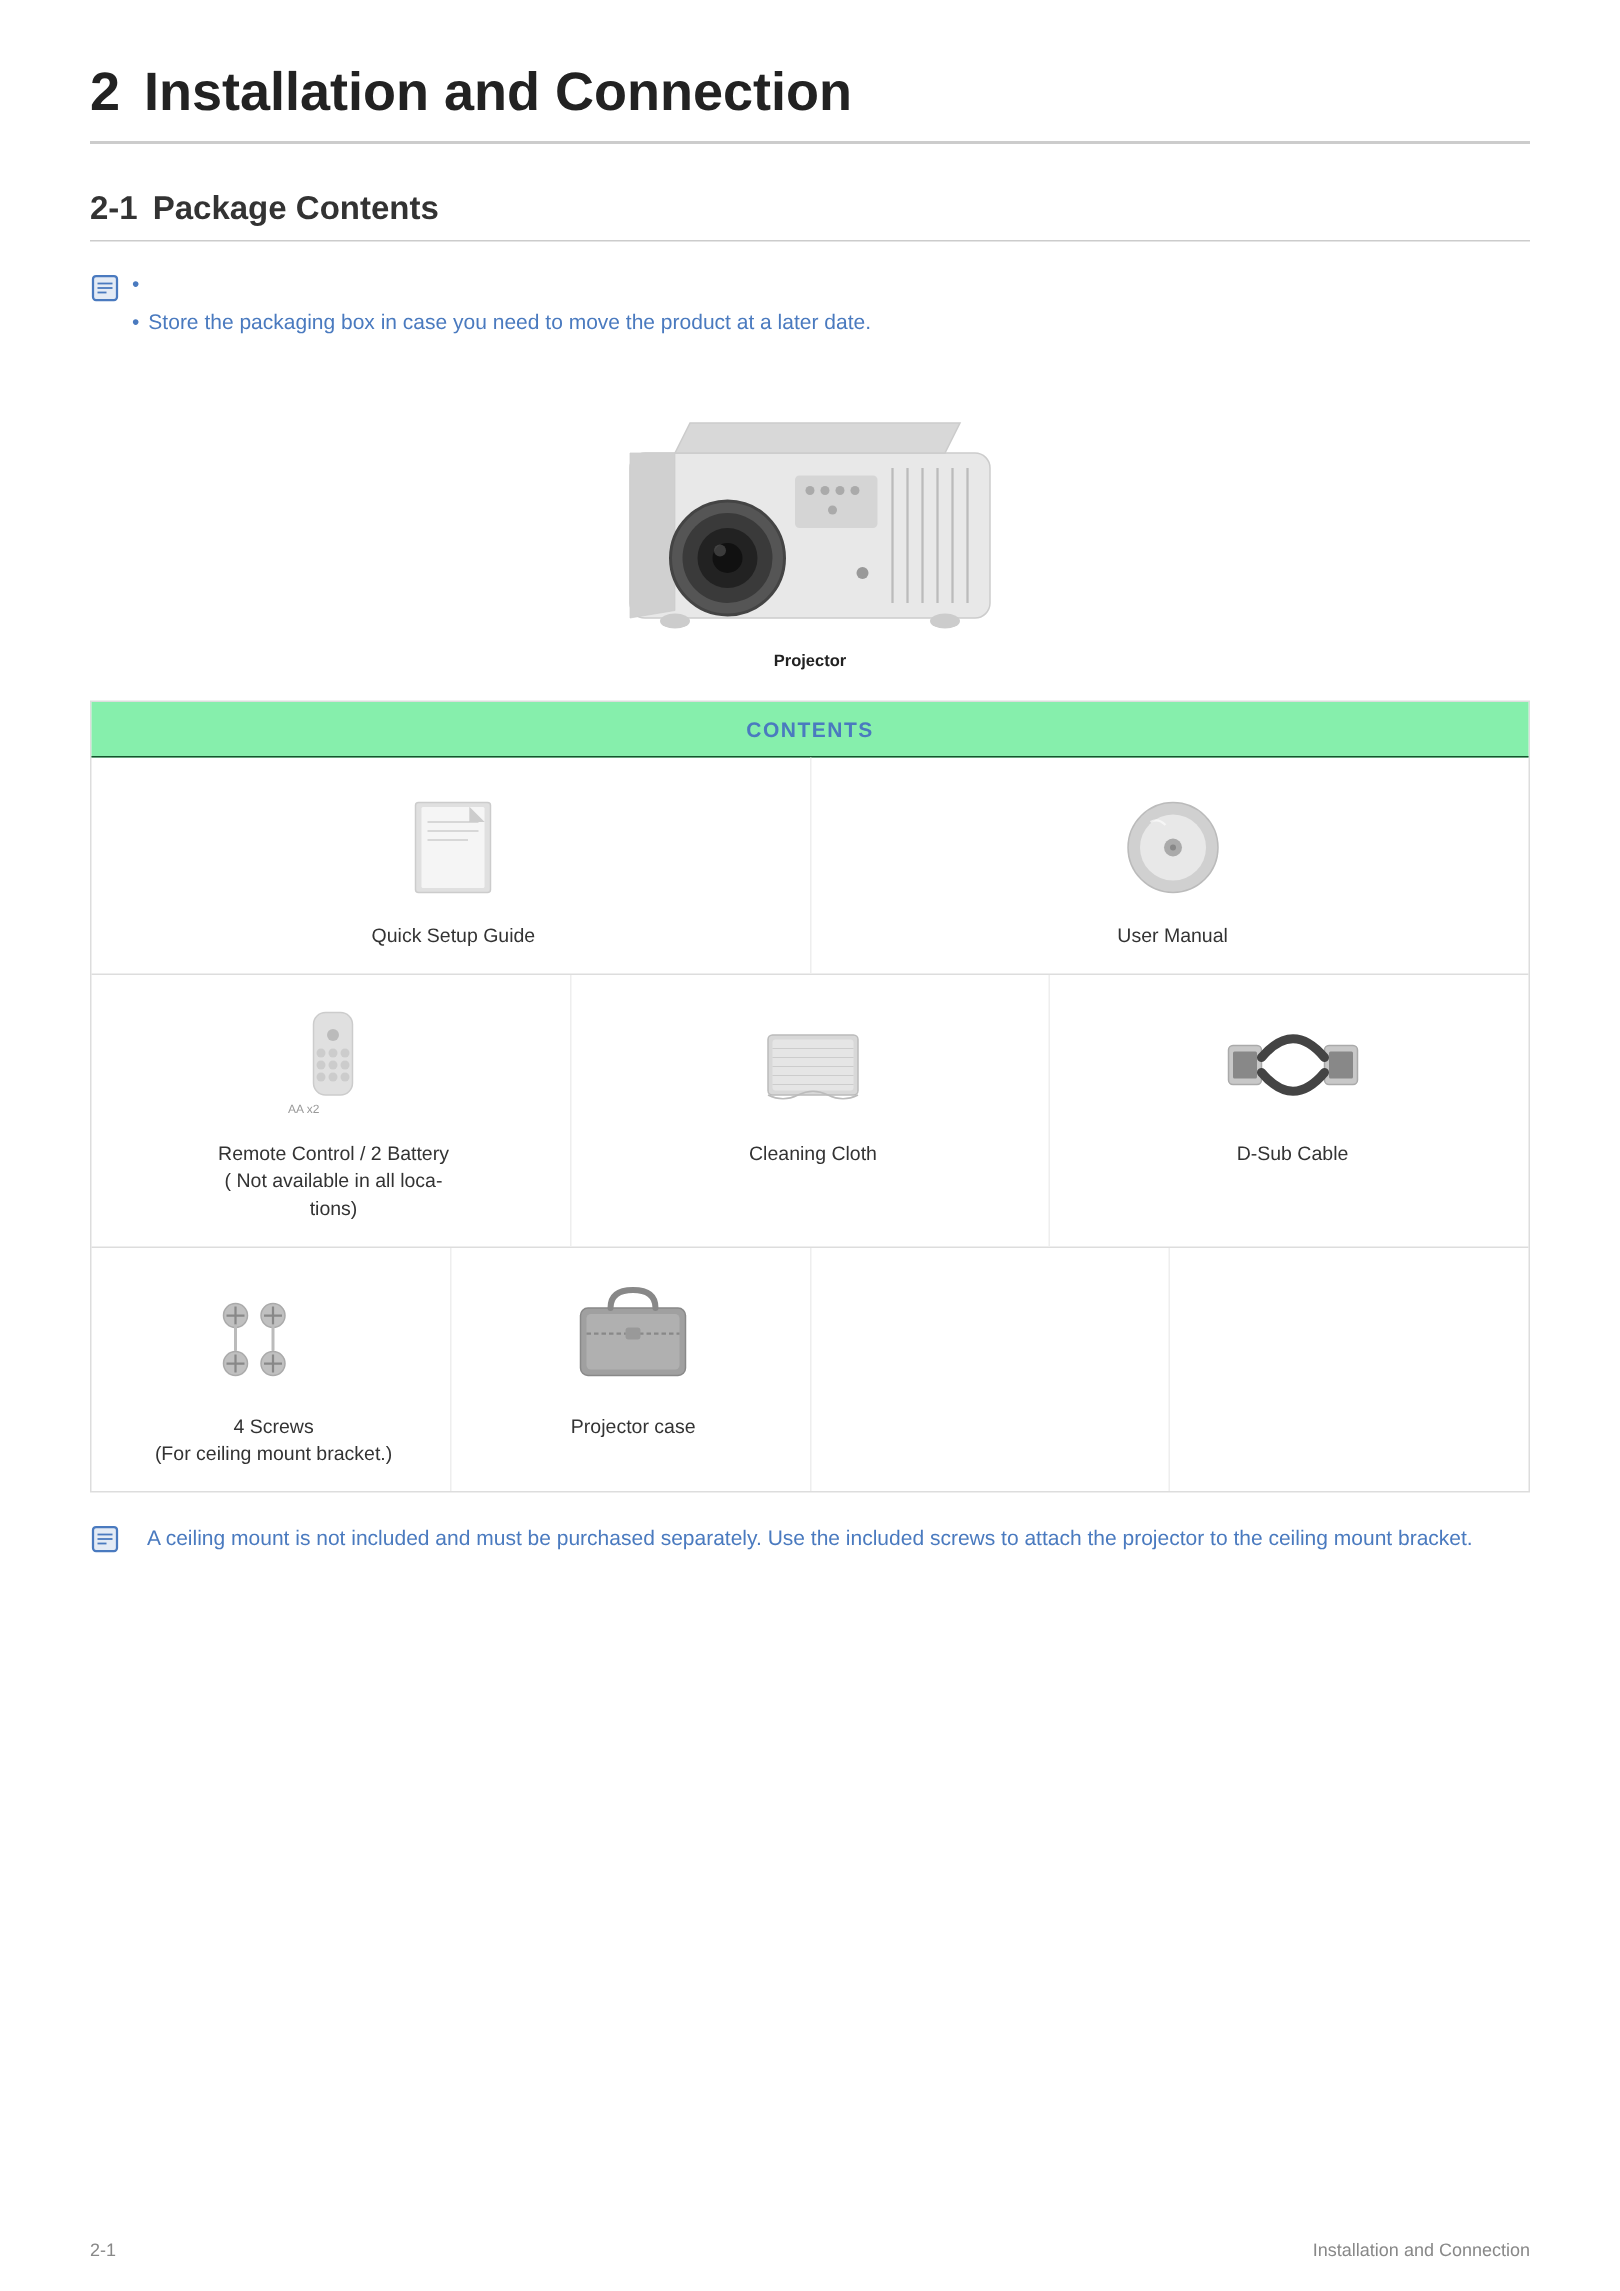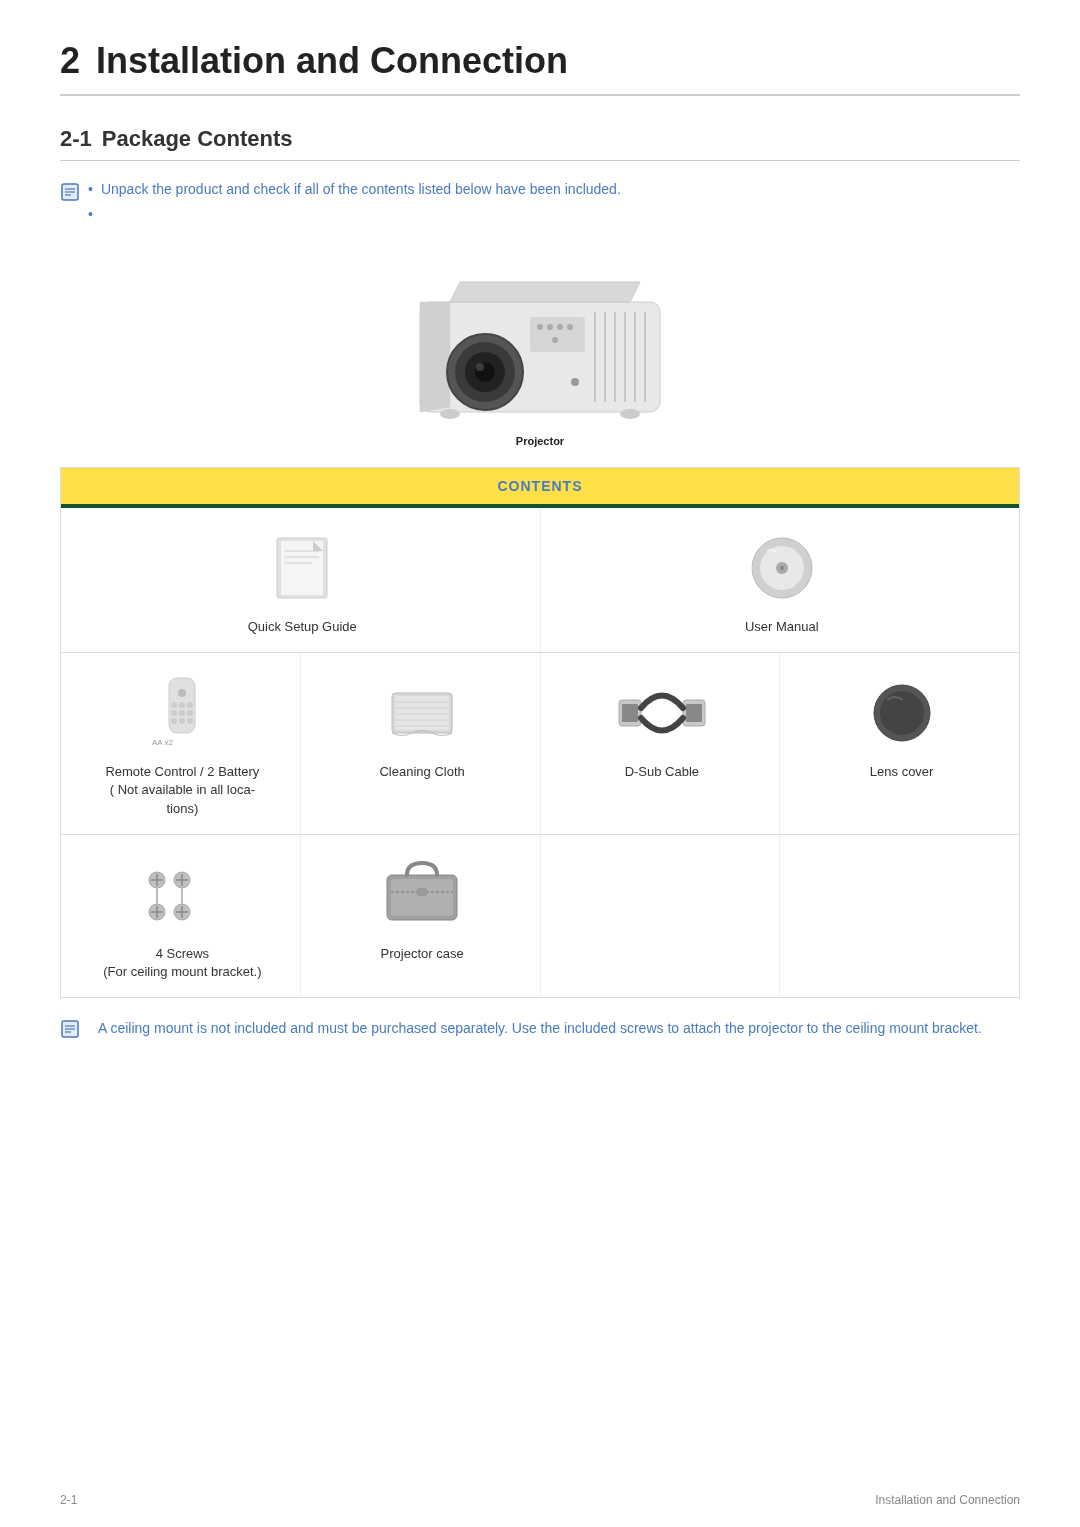--- a/index.html
+++ b/index.html
@@ -97,28 +97,28 @@
       margin-top: 8px;
       color: #222;
     }
 
     
     .contents-box {
       border: 1px solid #ddd;
       margin-bottom: 20px;
     }
     .contents-header {
-      background: #fde047;
+      background: #86efac;
       text-align: center;
       padding: 10px;
       font-size: 14px;
       font-weight: bold;
       color: #4a7abf;
       letter-spacing: 1px;
-      border-bottom: 4px solid #14532d;
+      border-bottom: 1px solid #14532d;
     }
     .contents-row {
       display: flex;
       border-bottom: 1px solid #ddd;
     }
     .contents-row:last-child {
       border-bottom: none;
     }
     .contents-cell {
       flex: 1;
@@ -196,24 +196,24 @@
     <div class="note-item">
 
       <svg class="note-icon" viewBox="0 0 20 20">
         <rect x="2" y="2" width="16" height="16" rx="2" fill="#4a7abf" opacity="0.15"></rect>
         <rect x="2" y="2" width="16" height="16" rx="2" fill="none" stroke="#4a7abf" stroke-width="1.5"></rect>
         <line x1="5" y1="7" x2="15" y2="7" stroke="#4a7abf" stroke-width="1.2"></line>
         <line x1="5" y1="10" x2="15" y2="10" stroke="#4a7abf" stroke-width="1.2"></line>
         <line x1="5" y1="13" x2="11" y2="13" stroke="#4a7abf" stroke-width="1.2"></line>
       </svg>
       <span class="bullet-dot">•</span>
-      <span class="note-text">Unpack the product and check if all of the contents listed below have been included.</span>
     </div>
     <div class="sub-bullet">
       <span class="bullet-dot">•</span>
+      <span class="note-text">Store the packaging box in case you need to move the product at a later date.</span>
     </div>
   </div>
 
   <div class="projector-area">
     <svg width="280" height="175" viewBox="0 0 280 175">
 
       <rect x="20" y="50" width="240" height="110" rx="10" fill="#e8e8e8" stroke="#ccc" stroke-width="1"></rect>
 
       <path d="M 50 50 L 230 50 L 240 30 L 60 30 Z" fill="#d8d8d8" stroke="#ccc" stroke-width="1"></path>
 
@@ -338,31 +338,20 @@
             <rect x="66" y="22" width="22" height="26" rx="3" fill="#c8c8c8" stroke="#aaa" stroke-width="1"></rect>
             <rect x="69" y="26" width="16" height="18" rx="1" fill="#888"></rect>
 
             <path d="M 24 30 Q 45 5 66 30" fill="none" stroke="#444" stroke-width="6" stroke-linecap="round"></path>
             <path d="M 24 40 Q 45 65 66 40" fill="none" stroke="#444" stroke-width="6" stroke-linecap="round"></path>
           </svg>
         </div>
         <div class="contents-cell-label">D-Sub Cable</div>
       </div>
 
-      <div class="contents-cell">
-        <div class="contents-cell-img">
-          <svg width="70" height="70" viewBox="0 0 70 70">
-            <circle cx="35" cy="35" r="28" fill="#555" stroke="#444" stroke-width="1"></circle>
-            <circle cx="35" cy="35" r="22" fill="#444"></circle>
-
-            <path d="M 20 22 Q 28 16 36 22" stroke="#777" stroke-width="2" fill="none" opacity="0.6"></path>
-          </svg>
-        </div>
-        <div class="contents-cell-label">Lens cover</div>
-      </div>
     </div>
 
     <div class="contents-row">
 
       <div class="contents-cell">
         <div class="contents-cell-img">
           <svg width="90" height="70" viewBox="0 0 90 70">
 
             <circle cx="20" cy="20" r="8" fill="#c0c0c0" stroke="#aaa" stroke-width="1"></circle>
             <line x1="14" y1="20" x2="26" y2="20" stroke="#888" stroke-width="1.5"></line>

